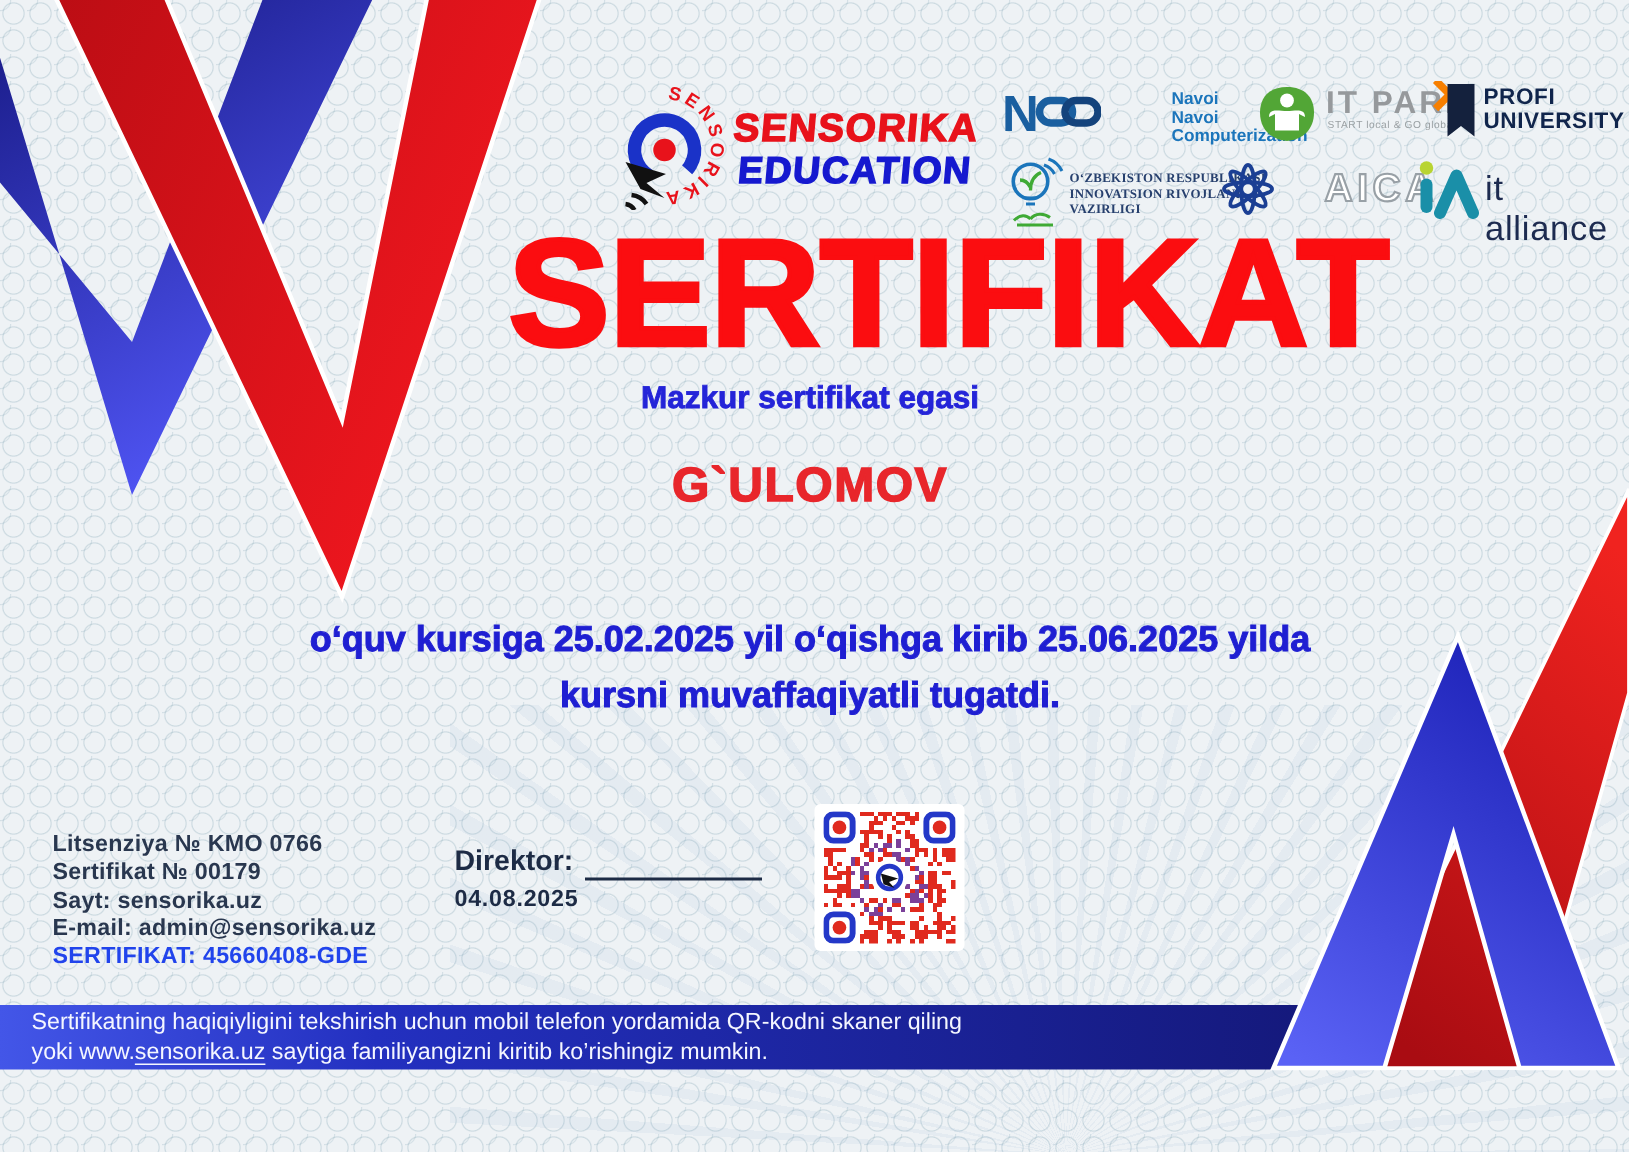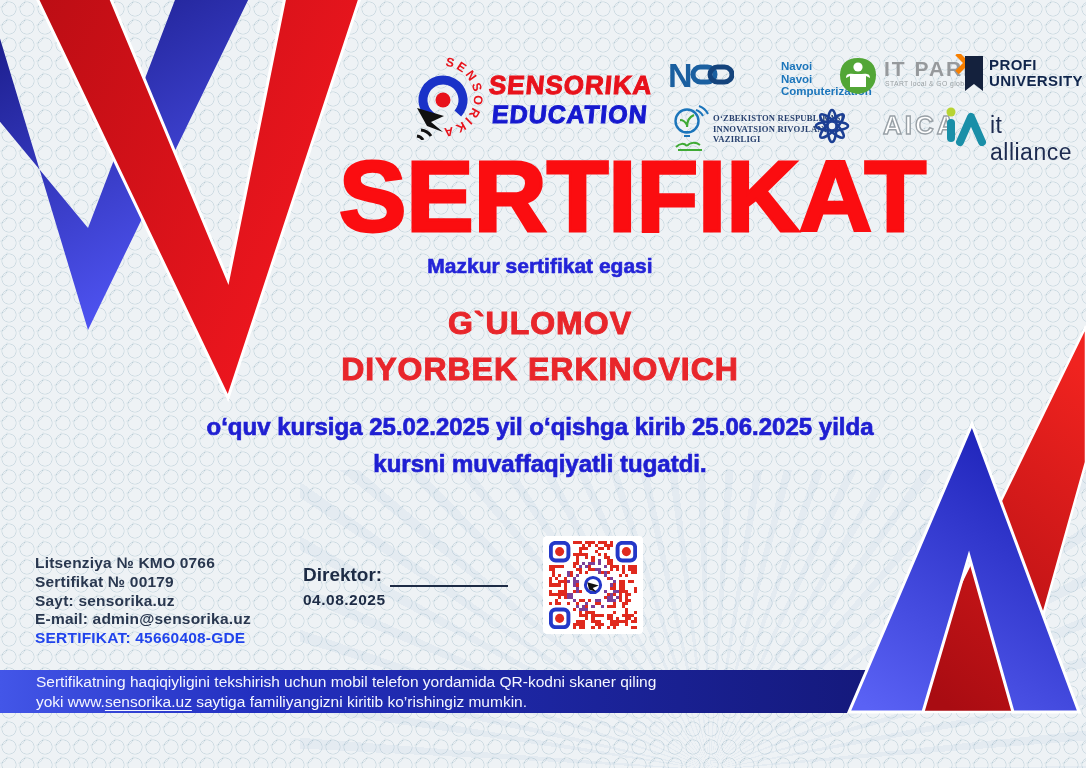--- a/index.html
+++ b/index.html
@@ -49,21 +49,21 @@
   .sig-label{left:303px;top:564px;font-size:19px;font-weight:bold;color:#1d2b45;}
   .sig-line{left:390px;top:585px;width:118px;border-bottom:2.5px solid #1d2b45;height:0;}
   .sig-date{left:303px;top:591px;font-size:15.5px;font-weight:bold;color:#1d2b45;letter-spacing:.5px;}
 
   .qr-wrap{left:543px;top:536px;width:100px;height:98px;background:#fff;border-radius:4px;
     display:flex;align-items:center;justify-content:center;}
 
   .footer-bar{left:0;top:670px;width:895px;height:43px;
     background:linear-gradient(90deg,#4356e8 0%,#2330c0 28%,#141879 100%);
     color:#f4f6ff;font-size:15.5px;line-height:20px;display:flex;align-items:center;}
-  .footer-bar .inner{padding-left:36px;}
+  .footer-bar .inner{padding-left:21px;}
   .footer-link{text-decoration:underline;text-underline-offset:3px;cursor:pointer;}
 </style>
 </head>
 <body>
 
 <div class="certificate">
 
   <div class="sunburst"></div>
 
   <svg class="layer" width="1086" height="768">
@@ -154,21 +154,20 @@
     <circle cx="9" cy="8" r="4.5" fill="#b8d432"></circle>
     <rect x="5" y="15" width="8" height="23" rx="4" fill="#1a8fa8"></rect>
     <path d="M18,38 L29,13 L40,38" fill="none" stroke="#1a8fa8" stroke-width="8" stroke-linecap="round" stroke-linejoin="round"></path>
   </svg>
   <div class="abs ita-text">it alliance</div>
 
   <div class="abs title">SERTIFIKAT</div>
   <div class="abs subtitle">Mazkur sertifikat egasi</div>
   <div class="abs recipient">
     <div>G`ULOMOV</div>
-    <div>DIYORBEK ERKINOVICH</div>
   </div>
   <div class="abs bodytext">
     <div>o‘quv kursiga 25.02.2025 yil o‘qishga kirib 25.06.2025 yilda</div>
     <div>kursni muvaffaqiyatli tugatdi.</div>
   </div>
 
   <div class="abs details">
     <div>Litsenziya № KMO 0766</div>
     <div>Sertifikat № 00179</div>
     <div>Sayt: sensorika.uz</div>

